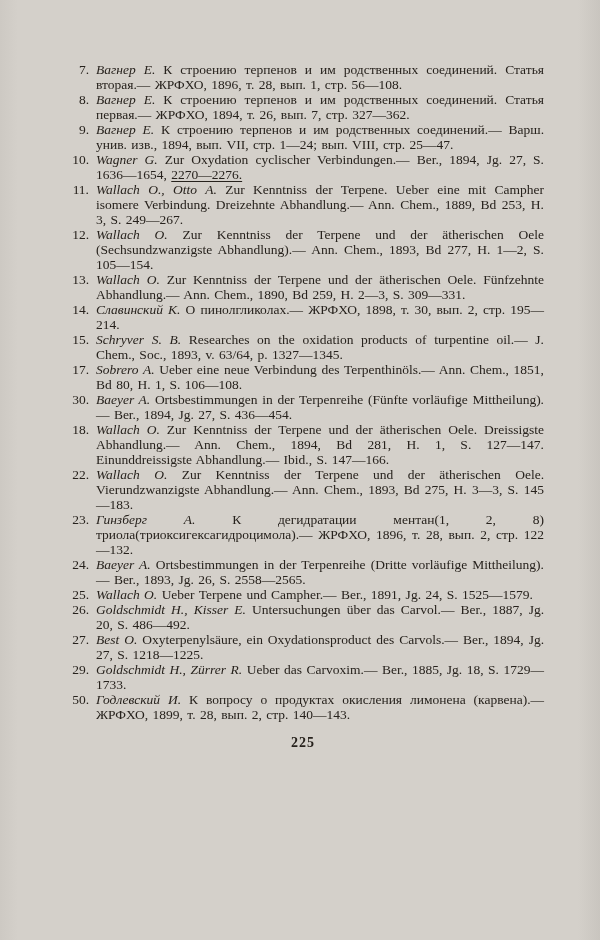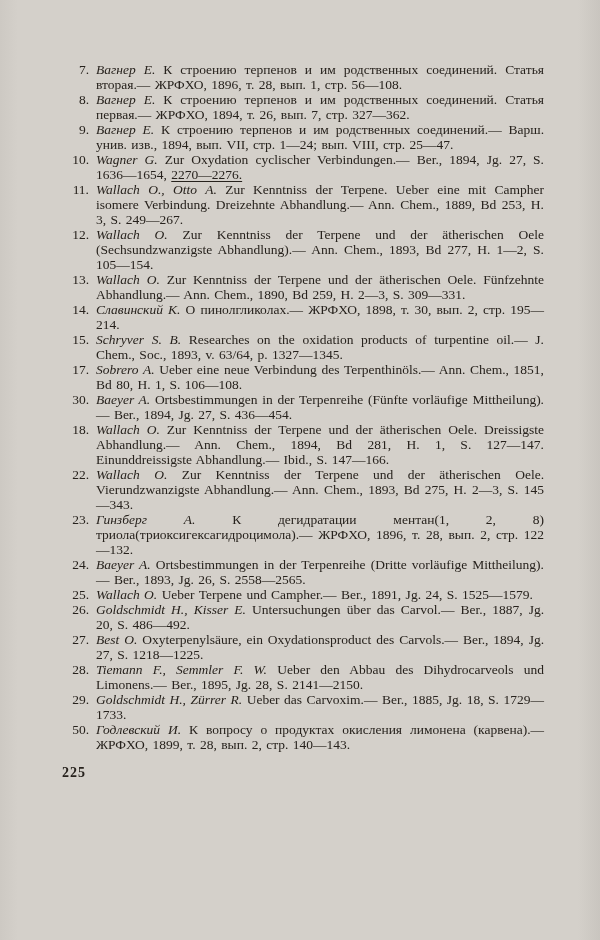--- a/index.html
+++ b/index.html
@@ -32,21 +32,21 @@
   .ref .body {
     flex: 1;
     margin: 0;
     text-align: justify;
     word-spacing: 1px;
   }
   .ref .body i { font-style: italic; }
   .ul { text-decoration: underline; text-underline-offset: 2px; font-family: Liberation Serif, serif; }
   .pageno {
     margin-top: 13px;
-    text-align: left;
+    text-align: center;
     font-weight: bold;
     font-size: 14px;
     letter-spacing: 1px;
   }
 </style>
 </head>
 <body>
 
 <div class="page">
   <div class="ref-list">
@@ -109,21 +109,21 @@
       <p class="body"><i>Baeyer A.</i> <span>Ortsbestimmungen in der Terpenreihe (Fünfte vorläufige Mittheilung).— Ber., 1894, Jg. 27, S. 436—454.</span><span class="ul"></span></p>
     </div>
 
     <div class="ref">
       <span class="num">18.</span>
       <p class="body"><i>Wallach O.</i> <span>Zur Kenntniss der Terpene und der ätherischen Oele. Dreissigste Abhandlung.— Ann. Chem., 1894, Bd 281, H. 1, S. 127—147. Einunddreissigste Abhandlung.— Ibid., S. 147—166.</span><span class="ul"></span></p>
     </div>
 
     <div class="ref">
       <span class="num">22.</span>
-      <p class="body"><i>Wallach O.</i> <span>Zur Kenntniss der Terpene und der ätherischen Oele. Vierundzwanzigste Abhandlung.— Ann. Chem., 1893, Bd 275, H. 2—3, S. 145—343.</span><span class="ul"></span></p>
+      <p class="body"><i>Wallach O.</i> <span>Zur Kenntniss der Terpene und der ätherischen Oele. Vierundzwanzigste Abhandlung.— Ann. Chem., 1893, Bd 275, H. 3—3, S. 145—183.</span><span class="ul"></span></p>
     </div>
 
     <div class="ref">
       <span class="num">23.</span>
       <p class="body"><i>Гинзберг А.</i> <span>К дегидратации ментан(1, 2, 8) триола(триоксигексагидроцимола).— ЖРФХО, 1896, т. 28, вып. 2, стр. 122—132.</span><span class="ul"></span></p>
     </div>
 
     <div class="ref">
       <span class="num">24.</span>
       <p class="body"><i>Baeyer A.</i> <span>Ortsbestimmungen in der Terpenreihe (Dritte vorläufige Mittheilung).— Ber., 1893, Jg. 26, S. 2558—2565.</span><span class="ul"></span></p>
@@ -137,24 +137,20 @@
     <div class="ref">
       <span class="num">26.</span>
       <p class="body"><i>Goldschmidt H., Kisser E.</i> <span>Untersuchungen über das Carvol.— Ber., 1887, Jg. 20, S. 486—492.</span><span class="ul"></span></p>
     </div>
 
     <div class="ref">
       <span class="num">27.</span>
       <p class="body"><i>Best O.</i> <span>Oxyterpenylsäure, ein Oxydationsproduct des Carvols.— Ber., 1894, Jg. 27, S. 1218—1225.</span><span class="ul"></span></p>
     </div>
 
-    <div class="ref">
-      <span class="num">28.</span>
-      <p class="body"><i>Tiemann F., Semmler F. W.</i> <span>Ueber den Abbau des Dihydrocarveols und Limonens.— Ber., 1895, Jg. 28, S. 2141—2150.</span><span class="ul"></span></p>
-    </div>
 
     <div class="ref">
       <span class="num">29.</span>
       <p class="body"><i>Goldschmidt H., Zürrer R.</i> <span>Ueber das Carvoxim.— Ber., 1885, Jg. 18, S. 1729—1733.</span><span class="ul"></span></p>
     </div>
 
     <div class="ref">
       <span class="num">50.</span>
       <p class="body"><i>Годлевский И.</i> <span>К вопросу о продуктах окисления лимонена (карвена).— ЖРФХО, 1899, т. 28, вып. 2, стр. 140—143.</span><span class="ul"></span></p>
     </div>

